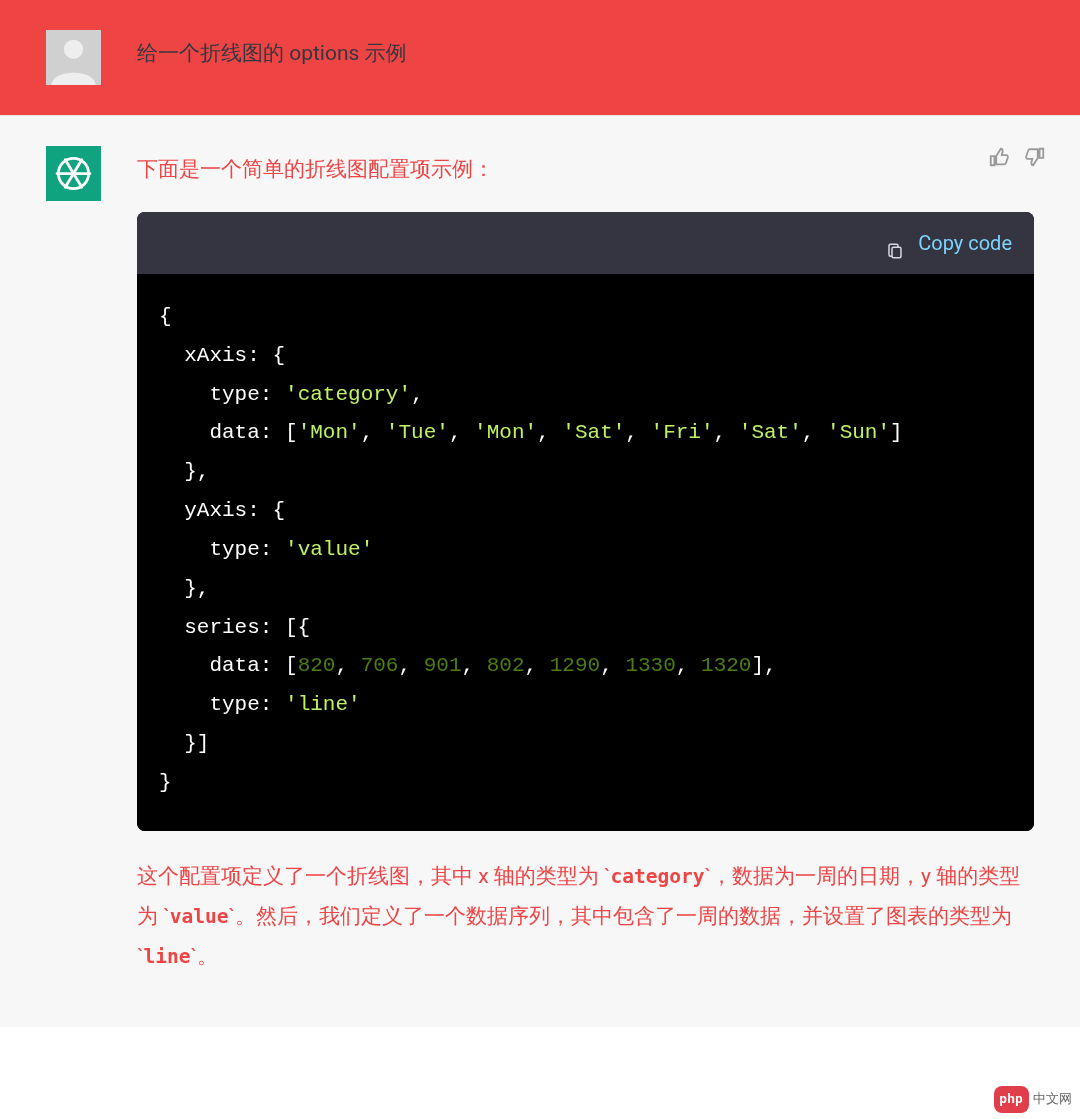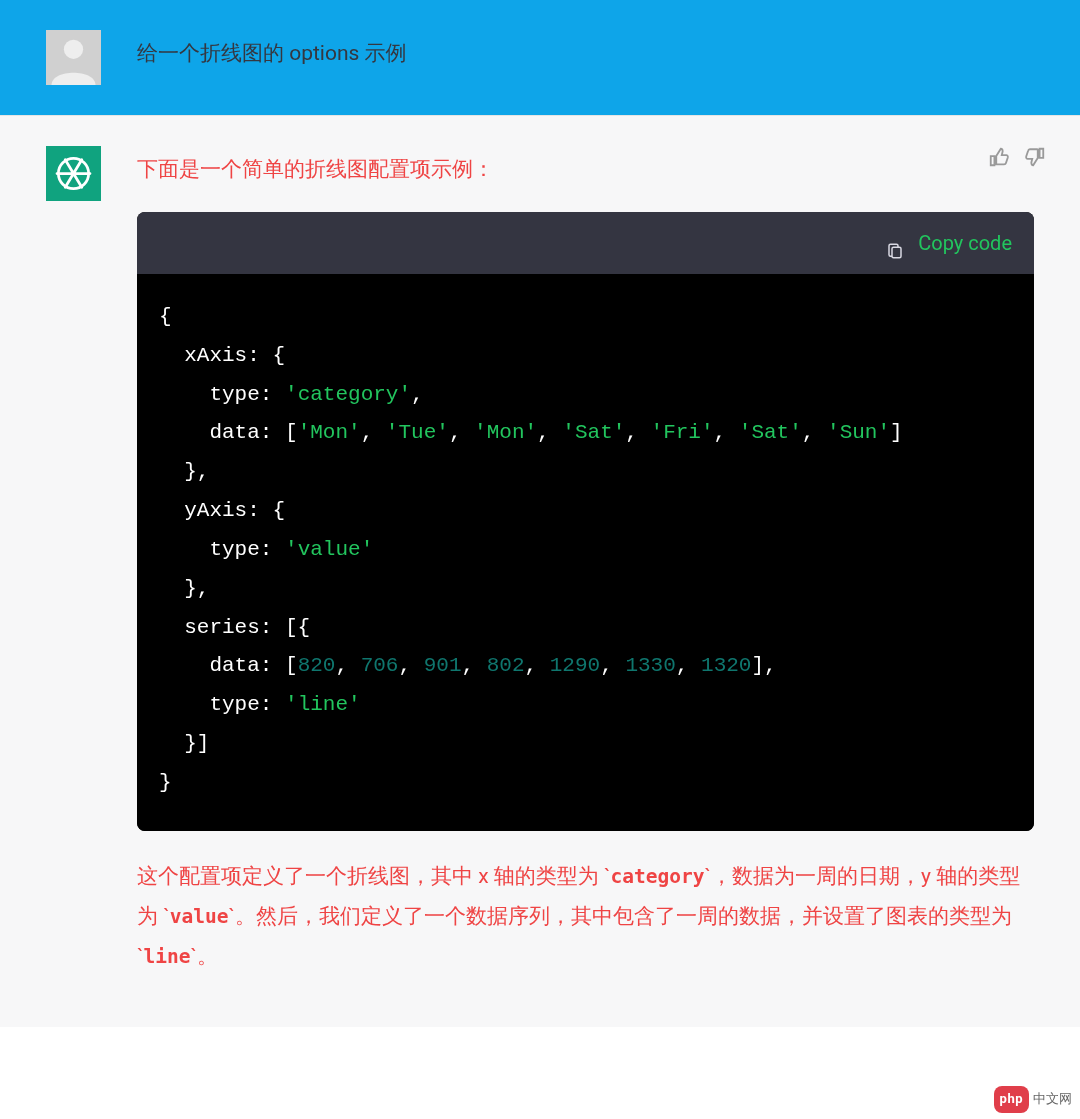--- a/index.html
+++ b/index.html
@@ -10,21 +10,21 @@
     color: #353740;
     font-size: 19px;
     line-height: 1.9;
   }
   .row {
     display: flex;
     padding: 30px 46px;
     gap: 36px;
     align-items: flex-start;
   }
-  .row.user { background: #0ea5e9; border-bottom: 1px solid #e5e5e5; }
+  .row.user { background: #ef4444; border-bottom: 1px solid #e5e5e5; }
   .row.assistant { background: #f7f7f8; position: relative; }
   .avatar {
     width: 55px; height: 55px; flex: 0 0 55px;
     display: flex; align-items: center; justify-content: center;
   }
   .avatar.user-av { background: #d0d0d0; }
   .avatar.ai-av { background: #10a37f; }
   .avatar svg { width: 100%; height: 100%; }
   .content { flex: 1; min-width: 0; padding-top: 4px; }
   .user-text { color: #353740; font-size: 21px; }
@@ -38,42 +38,42 @@
   .action-btn { cursor: pointer; width: 22px; height: 22px; }
   .action-btn svg { width: 22px; height: 22px; stroke: #9a9a9a; fill: none; }
   .codeblock {
     margin: 22px 0 26px 0;
     border-radius: 8px;
     overflow: hidden;
     background: #000;
   }
   .codeheader {
     background: #343541;
-    color: #22c55e;
+    color: #7dd3fc;
     display: flex;
     justify-content: flex-end;
     align-items: center;
     padding: 12px 22px;
     font-size: 20px;
     gap: 14px;
   }
   .copy-icon { width: 18px; height: 18px; }
   .copy-icon svg { stroke: #d9d9e3; fill: none; width: 18px; height: 18px; }
   .codebody {
     background: #000;
     color: #fff;
     font-family: ui-monospace, SFMono-Regular, Menlo, Consolas, "Liberation Mono", monospace;
     font-size: 21px;
     line-height: 1.85;
     padding: 24px 22px 28px 22px;
     white-space: pre;
     overflow-x: auto;
   }
-  .tok-s { color: #22c55e; }
-  .tok-n { color: #0f766e; }
+  .tok-s { color: #bef264; }
+  .tok-n { color: #4d7c0f; }
   .inline-code {
     font-family: ui-monospace, SFMono-Regular, Menlo, Consolas, monospace;
     font-weight: 600;
     font-size: 0.93em;
     text-align: right;
   }
   .watermark {
     position: fixed;
     bottom: 6px; right: 8px;
     display: flex; align-items: center; gap: 4px;

